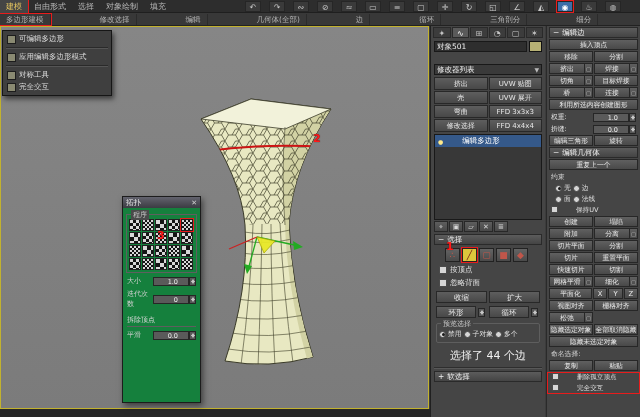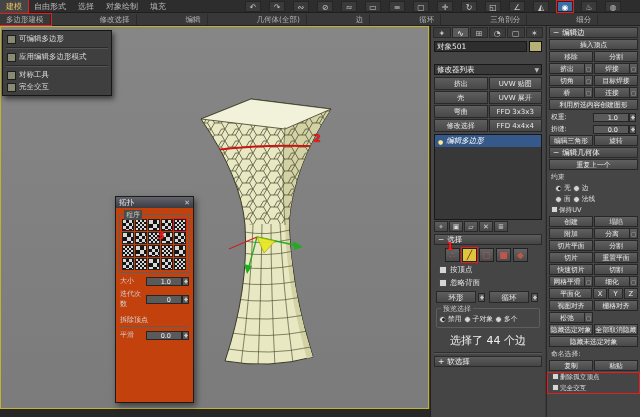--- a/index.html
+++ b/index.html
@@ -24,21 +24,21 @@
   .viewport { left:0; top:26px; width:429px; height:383px; background:linear-gradient(#868686,#7b7b7b); border:1px solid #c2b22e; }
   .statusstrip { left:0; top:409px; width:430px; height:8px; background:#272727; }
 
   
   .menu { left:2px; top:30px; width:110px; background:#3f3f3f; border:1px solid #161616; box-shadow:2px 3px 5px rgba(0,0,0,.55); z-index:6; padding:2px 0; }
   .mitem { display:flex; align-items:center; gap:3px; height:12px; padding:0 4px; font-size:7.5px; color:#ddd; white-space:nowrap; }
   .mitem .mic { width:9px; height:9px; flex:none; background:#8a8a72; border:1px solid #1d1d1d; }
   .msep { height:2px; border-top:1px solid #2a2a2a; border-bottom:1px solid #555; margin:2px 3px; }
 
   
-  .topo { left:115px; top:196px; width:79px; height:207px; background:#c2410c; border:1px solid #1c1c1c; box-shadow:2px 3px 6px rgba(0,0,0,.5); z-index:5; }
+  .topo { left:122px; top:196px; width:79px; height:207px; background:#15803d; border:1px solid #1c1c1c; box-shadow:2px 3px 6px rgba(0,0,0,.5); z-index:5; }
   .topo-title { height:11px; background:linear-gradient(#63636e,#3b3b42); display:flex; justify-content:space-between; align-items:center; padding:0 3px; font-size:7.5px; color:#e8e8e8; }
   .topo-title .x { font-size:7px; color:#ccc; }
   .tgroup { margin:6px 3px 3px; border:1px solid #5f5f5f; border-radius:0; padding:4px 2px 2px; position:relative; }
   .tgroup-label { position:absolute; top:-5px; left:4px; background:#4a4a4a; padding:0 2px; font-size:7px; color:#c8c8c8; }
   .pgrid { display:flex; flex-wrap:wrap; gap:1px; }
   .pattern { width:12px; height:12px; border:1px solid #222;
     background-image:linear-gradient(45deg,#141414 25%,transparent 25%,transparent 75%,#141414 75%),linear-gradient(45deg,#141414 25%,#d8d8d8 25%,#d8d8d8 75%,#141414 75%);
     background-size:6px 6px; background-position:0 0,3px 3px; }
   .pattern.p1 { background-size:4px 4px; background-position:0 0,2px 2px; }
   .pattern.p2 { background-size:8px 8px; background-position:0 0,4px 4px; }
@@ -55,21 +55,21 @@
   .ctab { flex:1; font-size:8px; line-height:11px; text-align:center; color:#c4c4c4; background:#3c3c3c; border:1px solid #2a2a2a; }
   .ctab.active { background:#5a5a5a; color:#fff; }
   .objrow { display:flex; gap:2px; margin:2px 3px 12px; }
   .objname { flex:1; height:11px; background:#2e2e2e; border:1px solid #191919; color:#f0f0f0; font-size:7.5px; line-height:10px; padding:0 2px; }
   .swatch { width:13px; height:11px; background:#b7b175; border:1px solid #111; }
   .modlist { display:flex; justify-content:space-between; align-items:center; margin:2px 3px 0; height:11px; background:#3a3a3a; border:1px solid #191919; font-size:7.5px; color:#eee; padding:0 2px; }
   .modlist .arr { font-size:6px; color:#bbb; }
   .modbtns { display:grid; grid-template-columns:1fr 1fr; gap:1px; margin:2px 3px 0; }
   .mbtn { height:13px; background:linear-gradient(#5e5e5e,#484848); border:1px solid #282828; font-size:7px; color:#e8e8e8; line-height:12px; text-align:center; white-space:nowrap; overflow:hidden; }
   .stack { margin:2px 3px 0; height:86px; background:#383838; border:1px solid #191919; }
-  .stackrow { display:flex; align-items:center; gap:3px; height:12px; background:#35598a; color:#fff; font-size:7.5px; padding:0 3px;font-style:italic; }
+  .stackrow { display:flex; align-items:center; gap:19px; height:12px; background:#35598a; color:#fff; font-size:7.5px; padding:0 3px; }
   .bulb { color:#ffe98a; font-size:6px; }
   .stacktools { display:flex; gap:1px; margin:1px 3px 0; }
   .stool { width:14px; height:11px; background:linear-gradient(#5e5e5e,#484848); border:1px solid #282828; font-size:7px; line-height:10px; text-align:center; color:#d8d8d8; }
   .rhead { margin:2px 3px 0; height:11px; background:linear-gradient(#5c5c5c,#444); border:1px solid #2a2a2a; display:flex; align-items:center; gap:3px; font-size:7.5px; color:#f0f0f0; padding:0 3px; }
   .subobjs { display:flex; gap:2px; margin:3px 0 0 14px; }
   .subobjs .so { width:15px; height:14px; background:linear-gradient(#646464,#4a4a4a); border:1px solid #222; color:#c0564a; font-size:9px; line-height:13px; text-align:center; }
   .subobjs .so.active { background:#ddc63c; color:#7a2018; }
   .chk { display:flex; align-items:center; gap:3px; margin:3px 0 0 8px; font-size:7.5px; color:#e0e0e0; }
   .box { width:8px; height:8px; background:#d6d6d6; border:1px solid #4a4a4a; flex:none; }
   .btnpair { display:grid; grid-template-columns:1fr 1fr; gap:2px; margin:3px 5px 0; }
@@ -89,21 +89,21 @@
   .erow { display:grid; grid-template-columns:1fr 1fr; gap:1px; margin:1px 2px 0; }
   .erow.single { grid-template-columns:1fr; }
   .erow.planar { grid-template-columns:2.1fr .7fr .7fr .7fr; }
   .ebtn { height:11px; background:linear-gradient(#606060,#494949); border:1px solid #272727; color:#e8e8e8; font-size:6.8px; line-height:10px; text-align:center; white-space:nowrap; overflow:hidden; }
   .withsq { display:flex; }
   .withsq .ebtn { flex:1; }
   .sq { width:8px; height:11px; background:linear-gradient(#606060,#494949); border:1px solid #272727; border-left:none; font-size:5px; color:#ccc; text-align:center; line-height:10px; }
   .srow { display:flex; align-items:center; justify-content:space-between; margin:2px 4px 0; font-size:6.8px; color:#e0e0e0; }
   .conslabel { margin:2px 4px 0; font-size:6.8px; color:#d8d8d8; }
   .ecol .radrow { margin:1px 8px 0; gap:2px; }
-  .echk { display:flex; align-items:flex-start; gap:1px; margin:2px 4px 0; font-size:6.6px; color:#e0e0e0; }
+  .echk { display:flex; align-items:flex-start; gap:18px; margin:2px 4px 0; font-size:6.6px; color:#e0e0e0; }
   .echk .box { width:7px; height:7px; }
 
   
   .num { position:absolute; z-index:9; color:#ff1a1a; font-size:11px; font-weight:bold; text-shadow:0 0 1px #400; }
 </style>
 </head>
 <body>
 
 <div class="app">
 
@@ -327,20 +327,24 @@
         <span class="so">◆</span>
       </div>
     <div class="chk">
       <span class="box"></span>
       <span>按顶点</span>
     </div>
     <div class="chk">
       <span class="box"></span>
       <span>忽略背面</span>
     </div>
+    <div class="btnpair">
+      <div class="pbtn">收缩</div>
+      <div class="pbtn">扩大</div>
+    </div>
     <div class="ringrow">
       <div class="pbtn">环形</div>
       <span class="spin"></span>
       <div class="pbtn">循环</div>
       <span class="spin"></span>
     </div>
     <div class="preview">
       <span class="plabel">预览选择</span>
       <div class="radrow">
         <span class="radio sel"></span>

